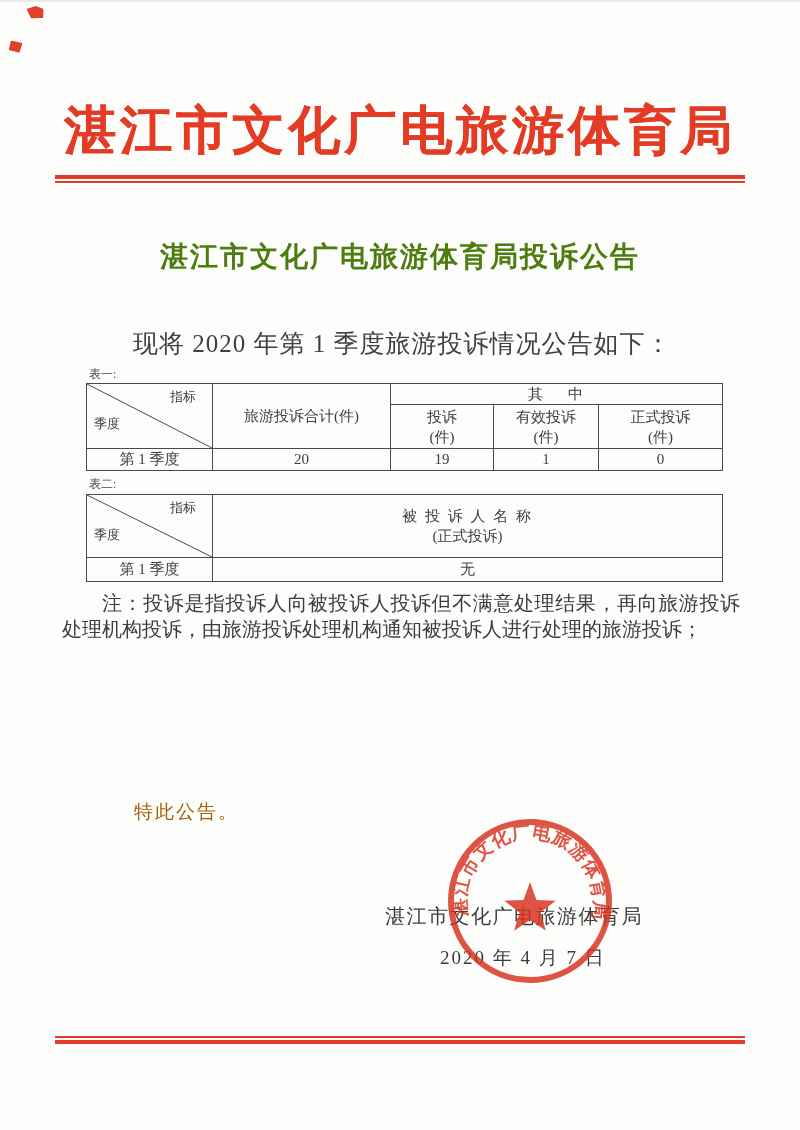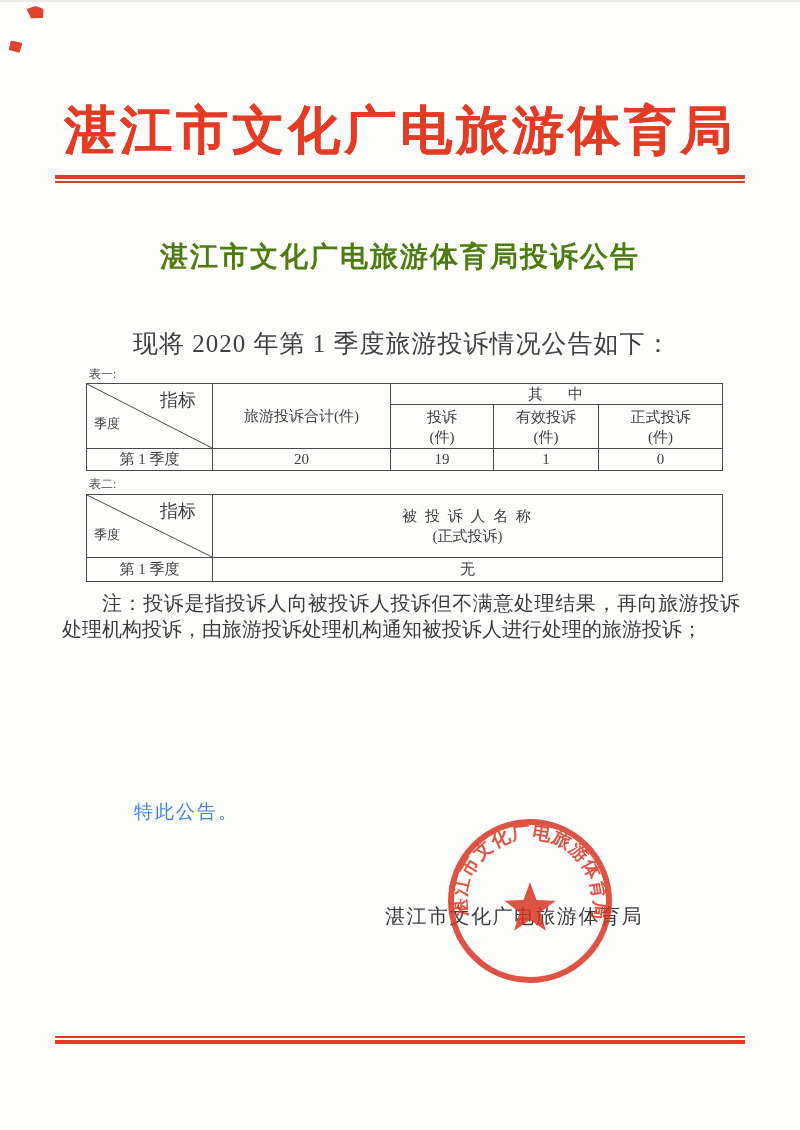--- a/index.html
+++ b/index.html
@@ -56,33 +56,33 @@
   table.one{top:383px;}
   table.two{top:494px;}
   table.one tr.r1 td{height:20px;}
   table.one tr.r2 td{height:43px;line-height:20px;}
   table.one tr.r3 td{height:21px;}
   table.two tr.h td{height:62px;}
   table.two tr.d td{height:23px;}
 
   td.corner{position:relative;}
   td.corner svg{position:absolute;inset:0;width:100%;height:100%;}
-  td.corner .lbl-top{position:absolute;top:4px;right:16px;font-size:18px;}
+  td.corner .lbl-top{position:absolute;top:4px;right:16px;font-size:13px;}
   td.corner .lbl-bot{position:absolute;left:7px;top:31px;font-size:13px;}
   .group-head{white-space:pre;letter-spacing:2px;}
   .two-line div{line-height:20px;}
   .th2-l1{letter-spacing:2px;white-space:pre;}
 
   .notes{
     position:absolute;top:590px;left:62px;width:678px;
     font-size:20px;line-height:26px;text-align:justify;color:#3c3c3c;
   }
   .notes p{margin:0 0 2px 0;text-indent:2em;}
 
-  .closing{position:absolute;top:799px;left:134px;font-size:19px;letter-spacing:2px;color:#3b82f6;}
+  .closing{position:absolute;top:799px;left:134px;font-size:19px;letter-spacing:2px;color:#a16207;}
 
   .sig-org{position:absolute;top:903px;left:385px;font-size:20px;letter-spacing:1.5px;color:#3c3c3c;}
   .sig-date{position:absolute;top:945px;left:440px;font-size:19px;letter-spacing:2px;color:#3c3c3c;}
 
   .stamp{position:absolute;left:444px;top:815px;width:172px;height:172px;opacity:0.83;}
 </style>
 </head>
 <body>
 
 <div class="page">
@@ -176,20 +176,21 @@
     </tbody>
   </table>
 
   <div class="notes">
     <p>注：投诉是指投诉人向被投诉人投诉但不满意处理结果，再向旅游投诉处理机构投诉，由旅游投诉处理机构通知被投诉人进行处理的旅游投诉；</p>
   </div>
 
   <div class="closing">特此公告。</div>
 
   <div class="sig-org">湛江市文化广电旅游体育局</div>
+  <div class="sig-date">2020 年 4 月 7 日</div>
 
   <svg class="stamp" viewBox="0 0 172 172">
     <circle cx="86" cy="86" r="79" fill="none" stroke="#d8331f" stroke-width="6"></circle>
     <path id="stampArc" d="M 24,103 A 64,64 0 1 1 148,103" fill="none"></path>
     <text font-size="19" fill="#d8331f" font-weight="bold" letter-spacing="1">
       <textPath href="#stampArc" startOffset="2" textLength="232" lengthAdjust="spacingAndGlyphs">湛江市文化广电旅游体育局</textPath>
     </text>
     <polygon fill="#d8331f" points="86,67 92.5,85.1 111.7,85.7 96.5,97.4 101.9,115.8 86,105 70.1,115.8 75.5,97.4 60.3,85.7 79.5,85.1"></polygon>
   </svg>
 

